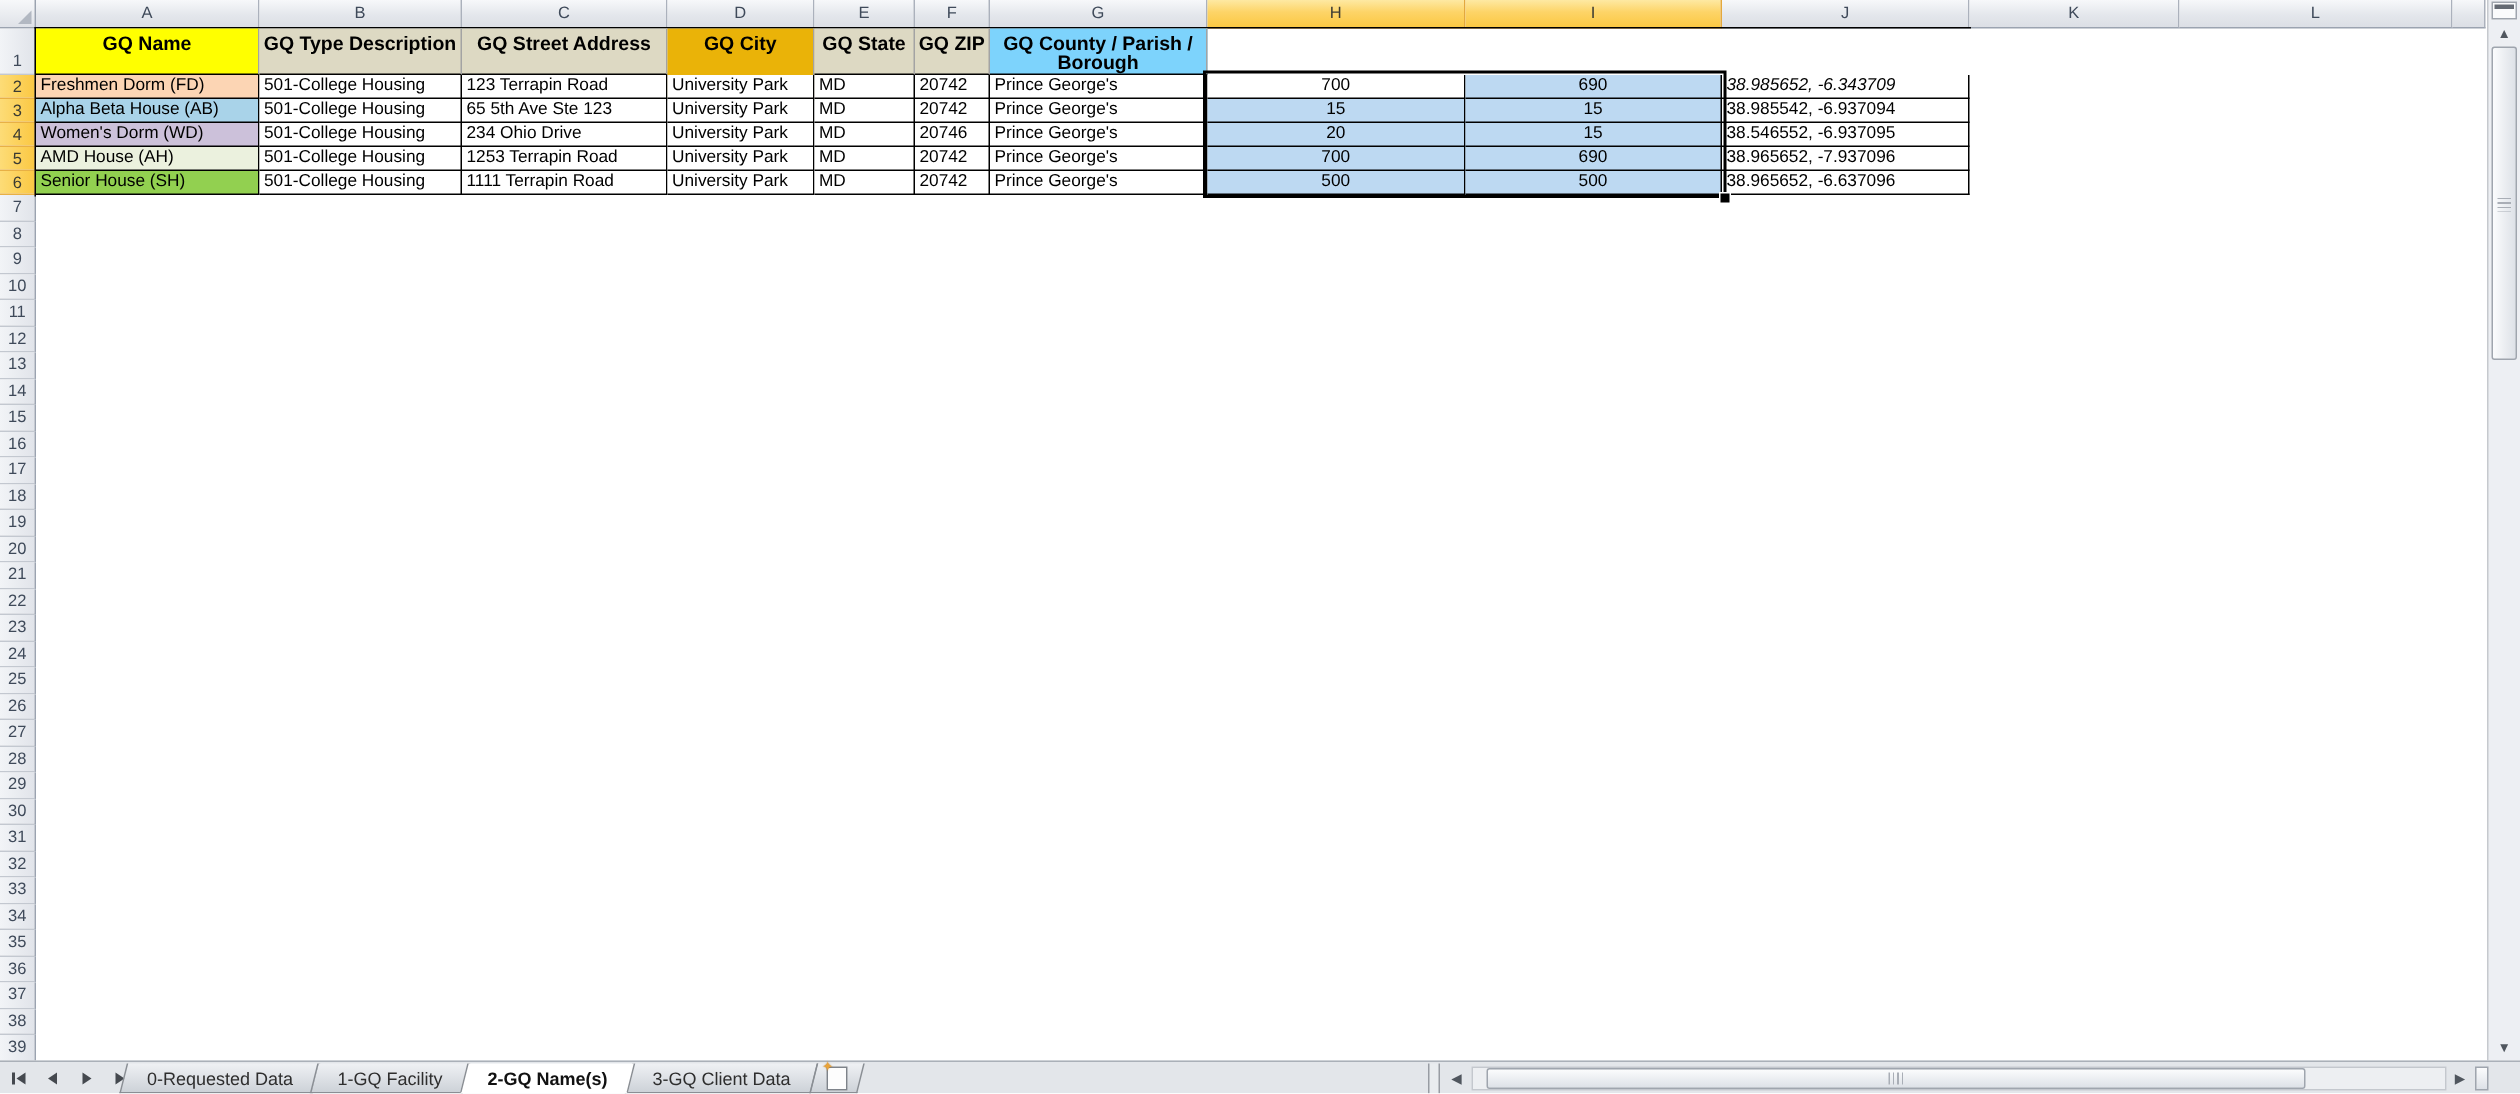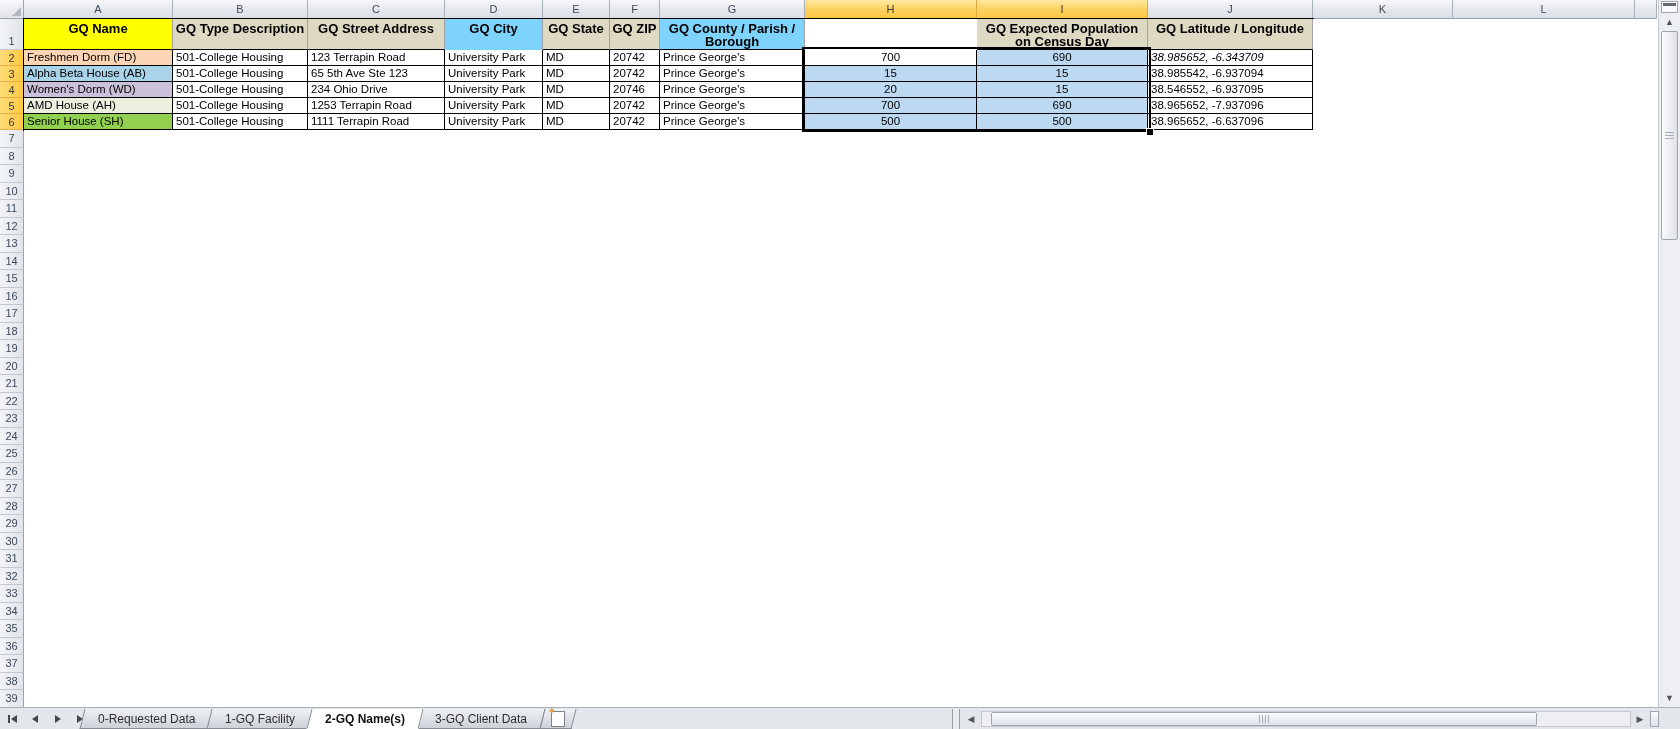--- a/index.html
+++ b/index.html
@@ -142,26 +142,24 @@
       <div class="rowh" style="top: 618.5px; height: 17.5px;">36</div>
       <div class="rowh" style="top: 636px; height: 17.5px;">37</div>
       <div class="rowh" style="top: 653.5px; height: 17.5px;">38</div>
       <div class="rowh" style="top: 671px; height: 17.5px;">39</div>
     </div>
 
   <div id="tablebox">
       <div class="hcell" style="left: 0px; top: 0px; width: 149px; height: 31px; background: rgb(255, 255, 0);">GQ Name</div>
       <div class="hcell" style="left: 149px; top: 0px; width: 135px; height: 31px; background: rgb(221, 217, 195);">GQ Type Description</div>
       <div class="hcell" style="left: 284px; top: 0px; width: 137px; height: 31px; background: rgb(221, 217, 195);">GQ Street Address</div>
-      <div class="hcell" style="left: 421px; top: 0px; width: 98px; height: 48px; background: #7dd3fc;">GQ City</div>
+      <div class="hcell" style="left: 421px; top: 0px; width: 98px; height: 48px; background: #eab308;">GQ City</div>
       <div class="hcell" style="left: 519px; top: 0px; width: 67px; height: 31px; background: rgb(221, 217, 195);">GQ State</div>
       <div class="hcell" style="left: 586px; top: 0px; width: 50px; height: 31px; background: rgb(221, 217, 195);">GQ ZIP</div>
       <div class="hcell" style="left: 636px; top: 0px; width: 145px; height: 31px; background: #7dd3fc;">GQ County / Parish / Borough</div>
-      <div class="hcell" style="left: 953px; top: 0px; width: 171px; height: 31px; background: rgb(221, 217, 195);">GQ Expected Population on Census Day</div>
-      <div class="hcell" style="left: 1124px; top: 0px; width: 165px; height: 31px; background: rgb(221, 217, 195);">GQ Latitude / Longitude</div>
       <div class="dcell" style="left: 0px; top: 31px; width: 149px; height: 16px; background: rgb(252, 213, 180);">Freshmen Dorm (FD)</div>
       <div class="dcell" style="left: 149px; top: 31px; width: 135px; height: 16px; background: rgb(255, 255, 255);">501-College Housing</div>
       <div class="dcell" style="left: 284px; top: 31px; width: 137px; height: 16px; background: rgb(255, 255, 255);">123 Terrapin Road</div>
       <div class="dcell" style="left: 421px; top: 31px; width: 98px; height: 16px; background: rgb(255, 255, 255);">University Park</div>
       <div class="dcell" style="left: 519px; top: 31px; width: 67px; height: 16px; background: rgb(255, 255, 255);">MD</div>
       <div class="dcell" style="left: 586px; top: 31px; width: 50px; height: 16px; background: rgb(255, 255, 255);">20742</div>
       <div class="dcell" style="left: 636px; top: 31px; width: 145px; height: 16px; background: rgb(255, 255, 255);">Prince George's</div>
       <div class="dcell center" style="left: 781px; top: 31px; width: 172px; height: 16px; background: rgb(255, 255, 255);">700</div>
       <div class="dcell center" style="left: 953px; top: 31px; width: 171px; height: 16px; background: rgb(189, 217, 242);">690</div>
       <div class="dcell" style="left: 1124px; top: 31px; width: 165px; height: 16px; background: rgb(255, 255, 255); font-style: italic;">38.985652, -6.343709</div>

